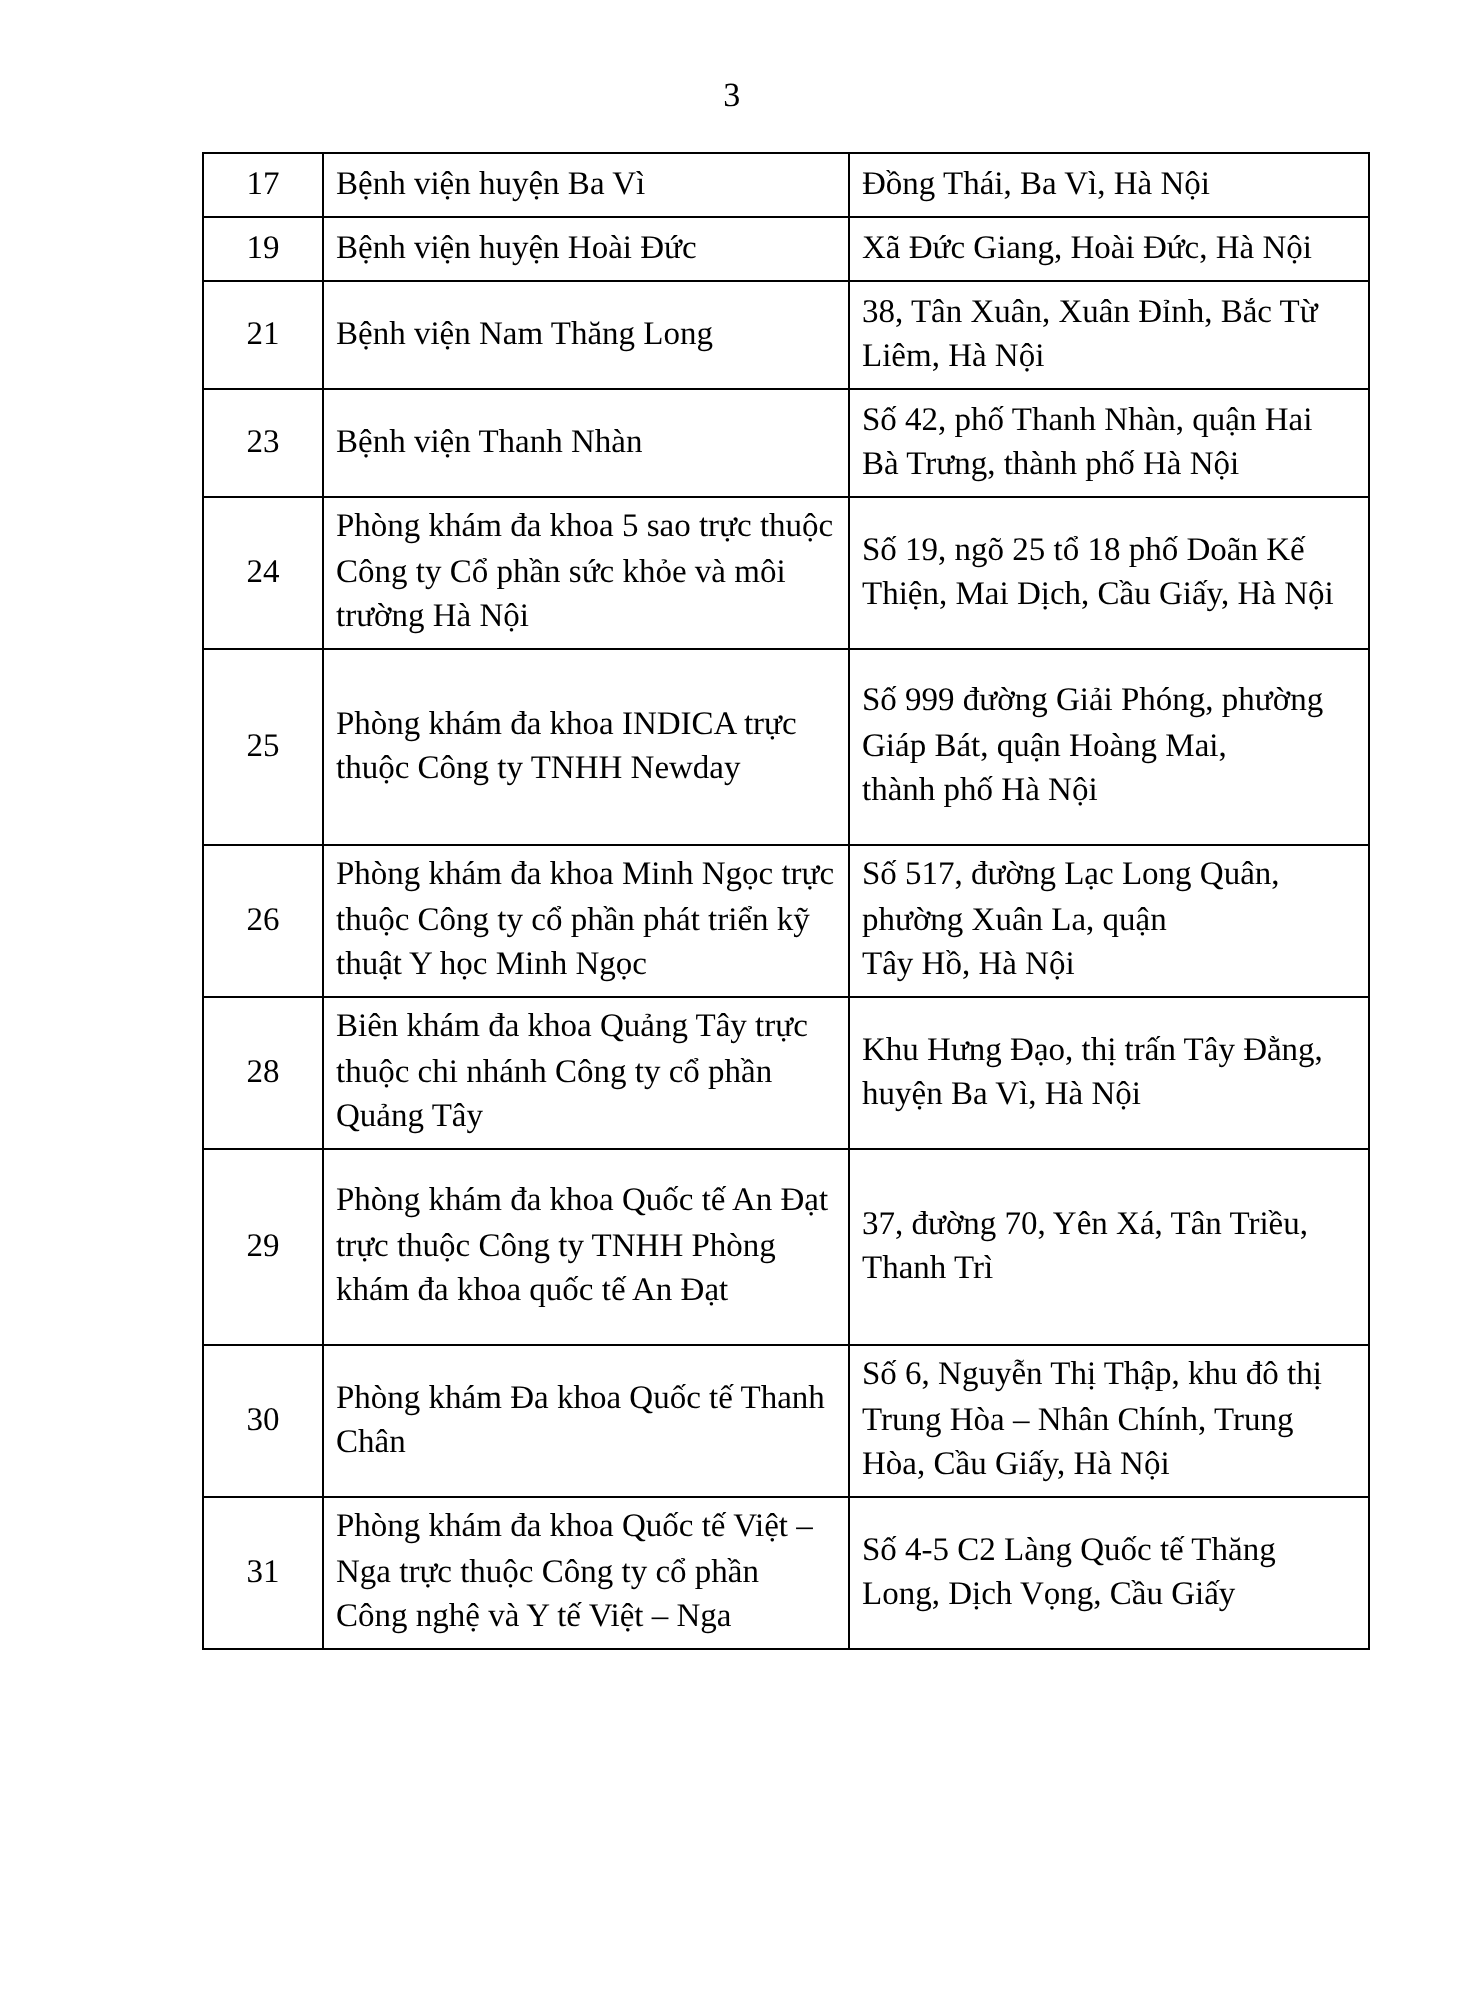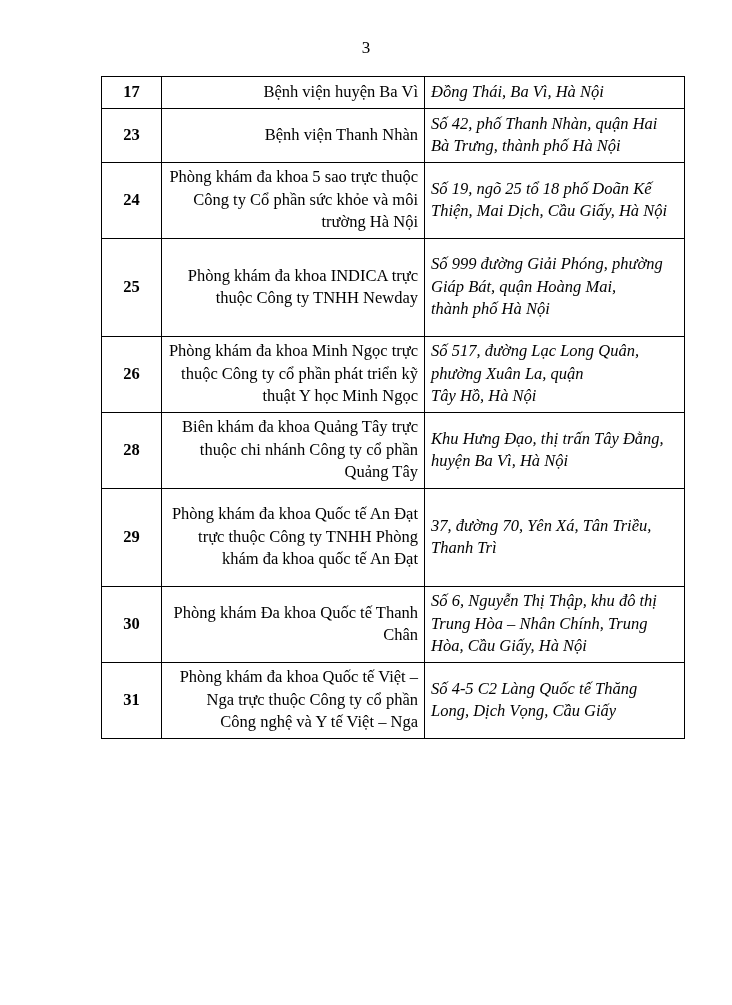--- a/index.html
+++ b/index.html
@@ -56,39 +56,37 @@
     word-wrap: break-word;
     overflow-wrap: break-word;
   }
 
   td.col-index {
     width: 47px;
     text-align: center;
     vertical-align: middle;
     padding-left: 2px;
     padding-right: 2px;
-    font-weight: bold;
   }
 
   td.col-name {
     width: 250px;
-    text-align: right;
+    text-align: left;
     vertical-align: middle;
     padding-left: 9px;
     padding-right: 4px;
     margin-left: 24px;
   }
 
   td.col-address {
     width: 247px;
     text-align: left;
     vertical-align: top;
     padding-left: 7px;
     padding-right: 3px;
-    font-style: italic;
   }
 
   td.col-address.mid {
     vertical-align: middle;
   }
 
   
   tr[data-h="1"] td { height: 26px; }
   tr[data-h="2"] td { height: 48px; }
   tr[data-h="3"] td { height: 70px; }
@@ -101,20 +99,30 @@
 
   <div class="page-number">3</div>
 
   <div class="table-wrap">
     <table class="facility-table">
       <tbody>
           <tr data-h="1">
             <td class="col-index">17</td>
             <td class="col-name">Bệnh viện huyện Ba Vì</td>
             <td class="col-address">Đồng Thái, Ba Vì, Hà Nội</td>
+          </tr>
+          <tr data-h="1">
+            <td class="col-index">19</td>
+            <td class="col-name">Bệnh viện huyện Hoài Đức</td>
+            <td class="col-address">Xã Đức Giang, Hoài Đức, Hà Nội</td>
+          </tr>
+          <tr data-h="2">
+            <td class="col-index">21</td>
+            <td class="col-name">Bệnh viện Nam Thăng Long</td>
+            <td class="col-address">38, Tân Xuân, Xuân Đỉnh, Bắc Từ Liêm, Hà Nội</td>
           </tr>
           <tr data-h="2">
             <td class="col-index">23</td>
             <td class="col-name">Bệnh viện Thanh Nhàn</td>
             <td class="col-address">Số 42, phố Thanh Nhàn, quận Hai Bà Trưng, thành phố Hà Nội</td>
           </tr>
           <tr data-h="3">
             <td class="col-index">24</td>
             <td class="col-name">Phòng khám đa khoa 5 sao trực thuộc Công ty Cổ phần sức khỏe và môi trường Hà Nội</td>
             <td class="col-address">Số 19, ngõ 25 tổ 18 phố Doãn Kế Thiện, Mai Dịch, Cầu Giấy, Hà Nội</td>

